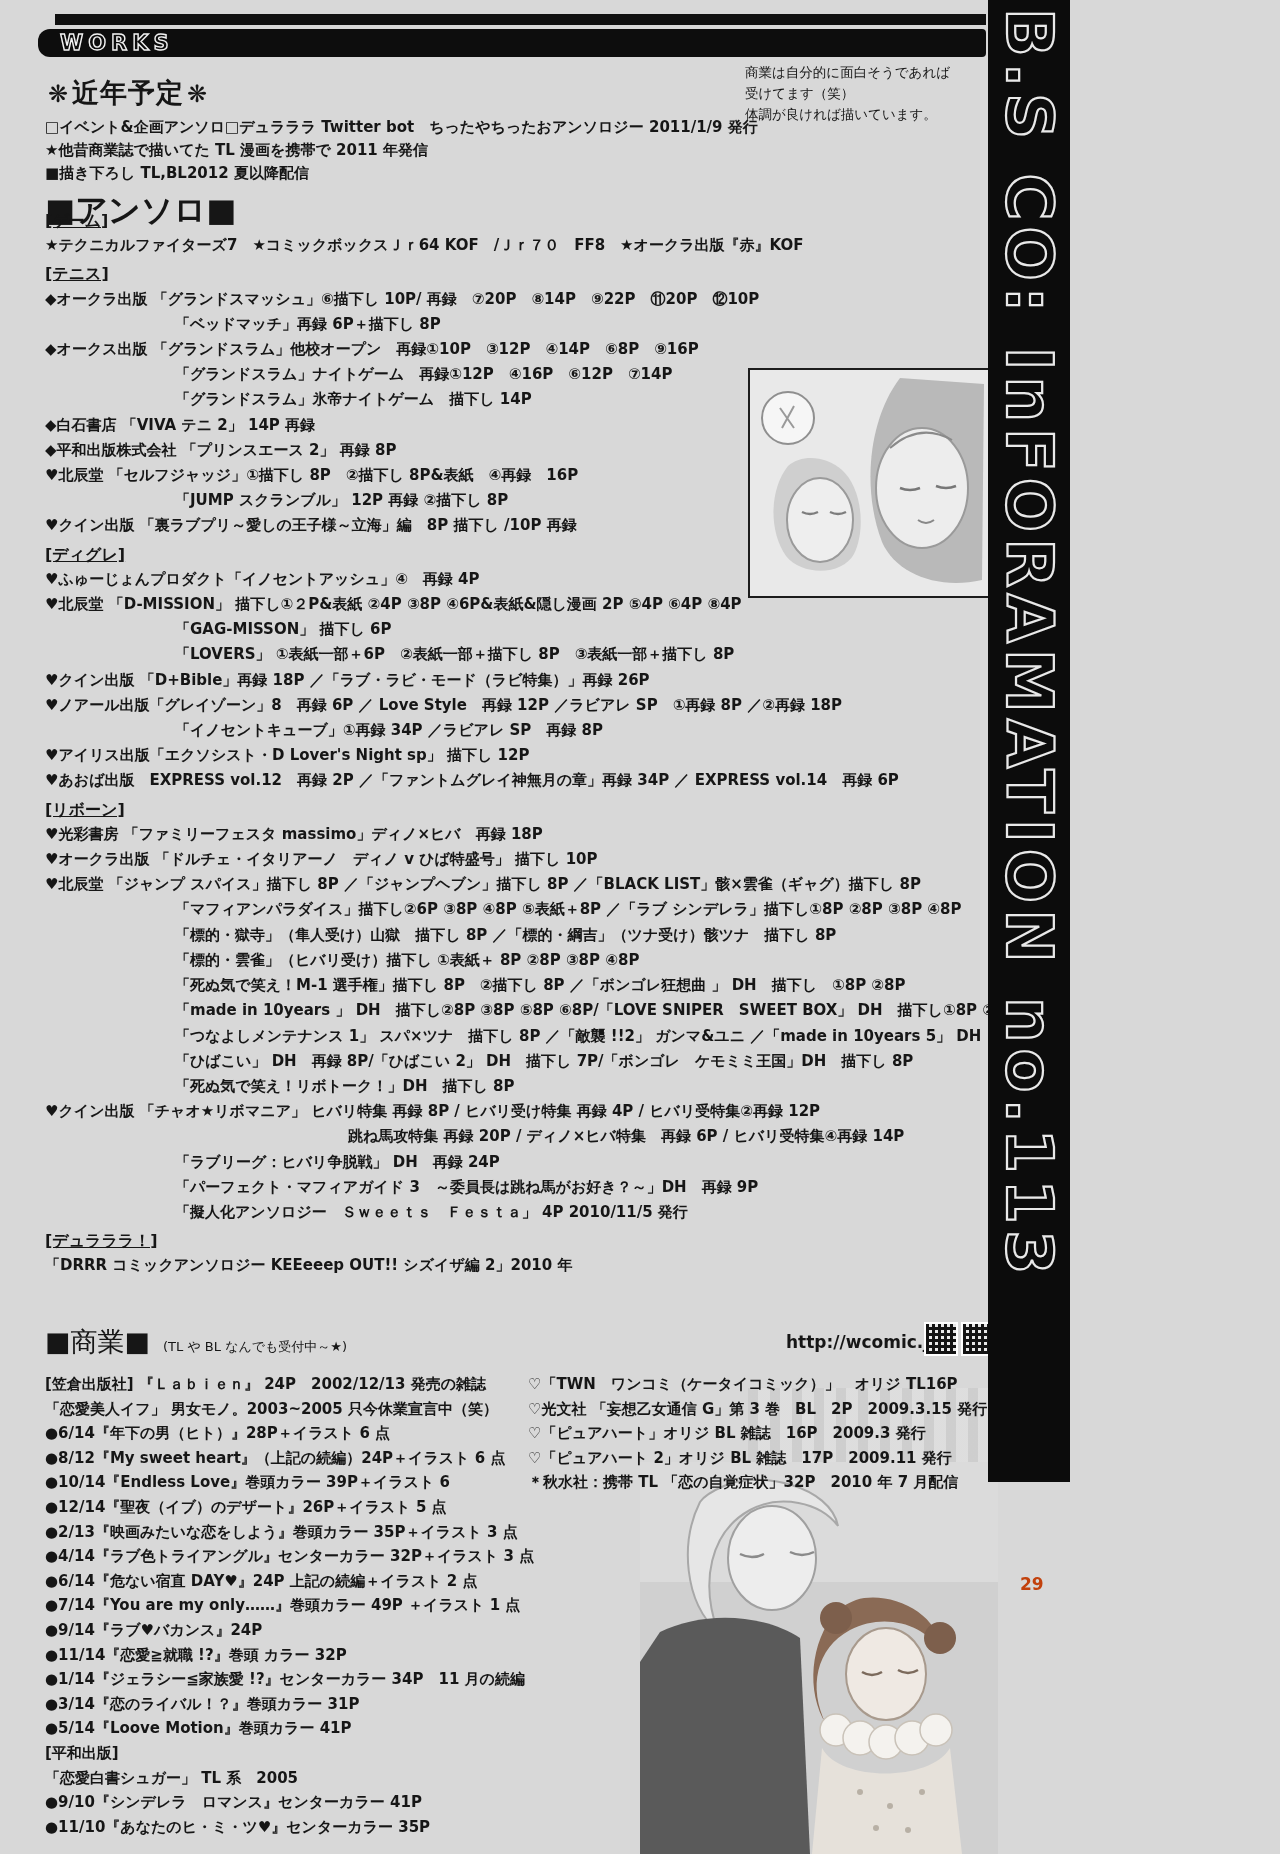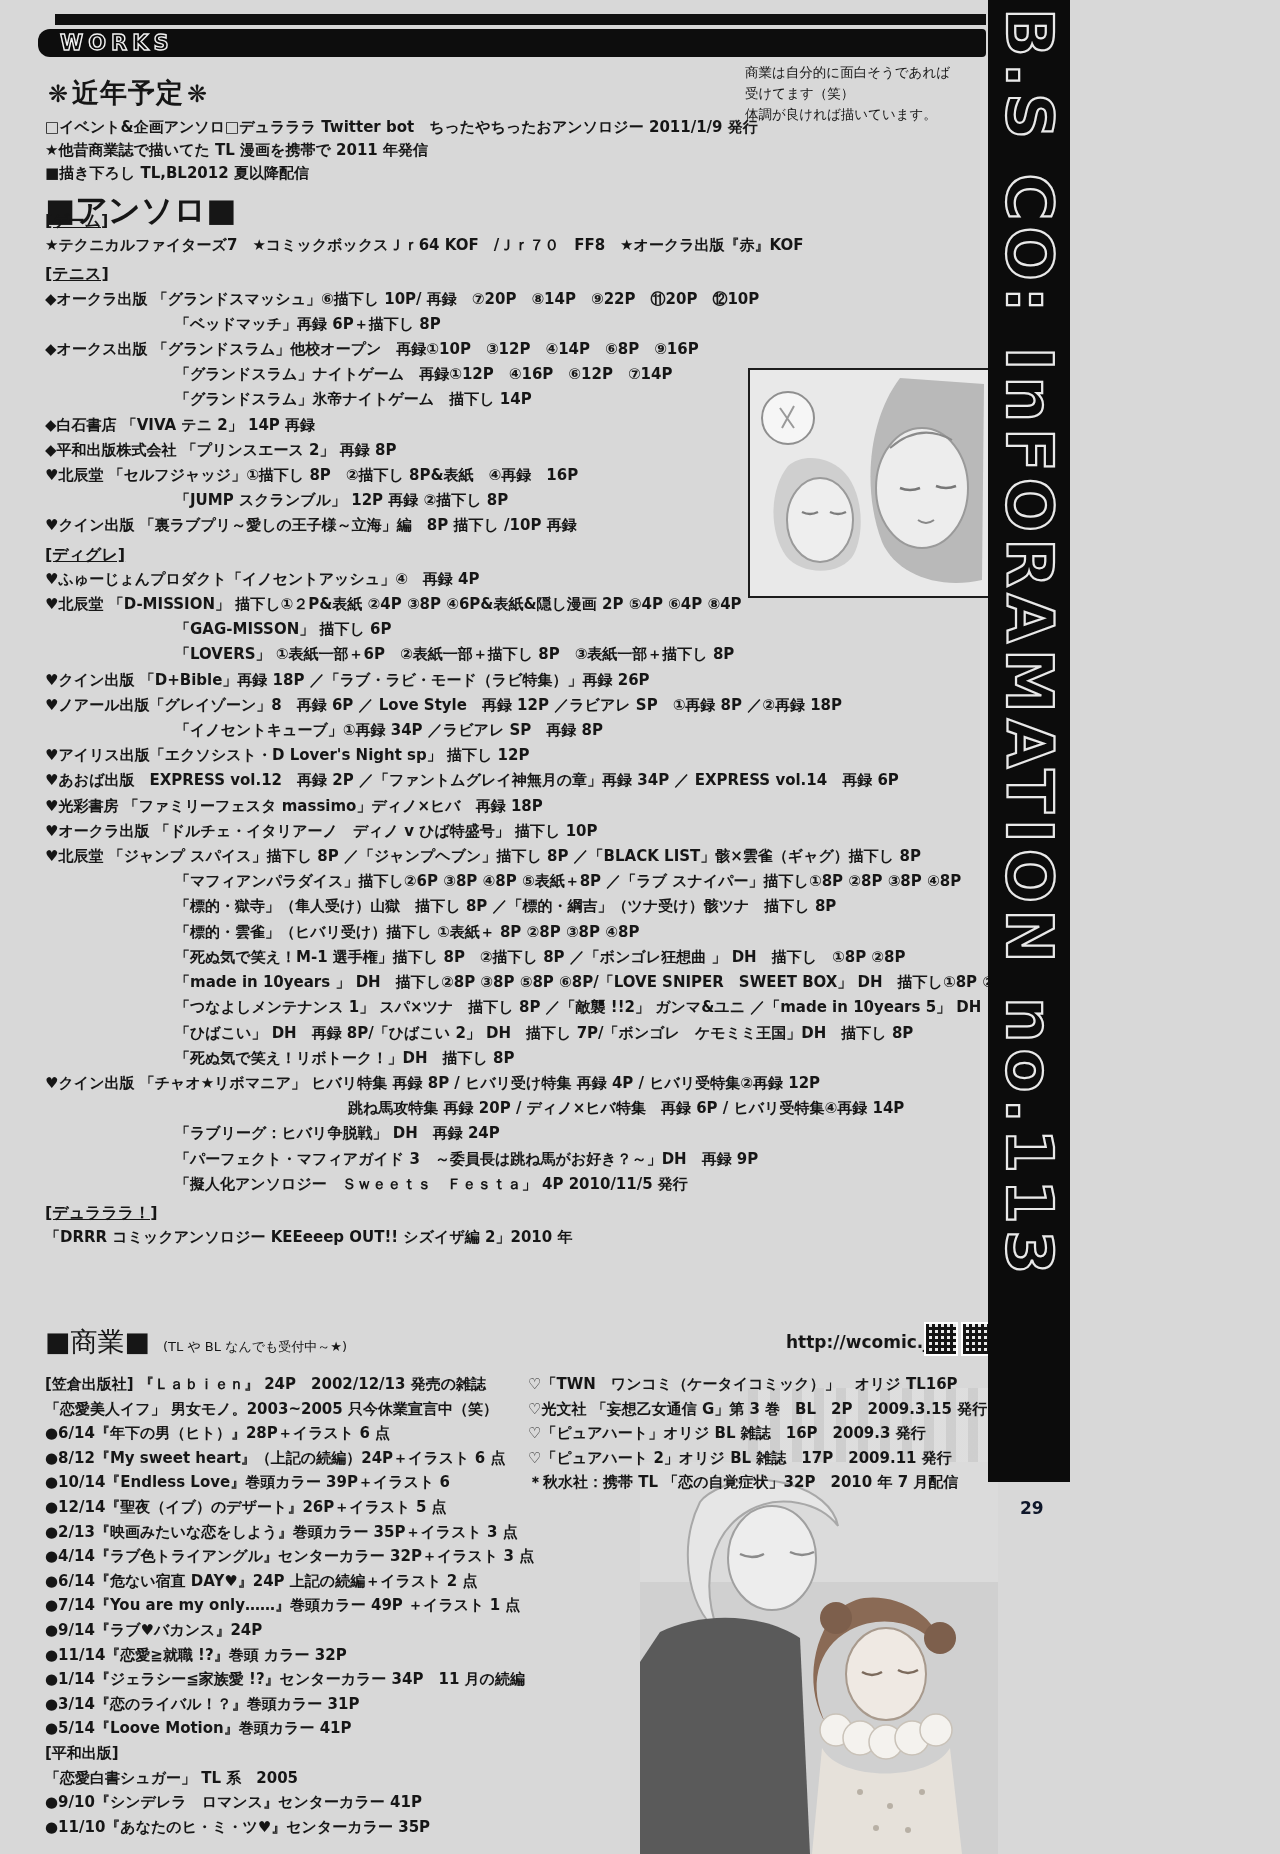--- a/index.html
+++ b/index.html
@@ -62,21 +62,21 @@
   
   .banner {
     position:absolute; left:988px; top:0; width:82px; height:1482px;
     background:#0c0c0c; z-index:4; display:flex; justify-content:center;
   }
   .banner-text {
     writing-mode:vertical-rl; text-orientation:sideways;
     font-size:64px; font-weight:bold; letter-spacing:6px; padding-top:8px;
     color:#0c0c0c; -webkit-text-stroke:2.2px #e9e9e9; white-space:nowrap;
   }
-  .page-num { position:absolute; left:1020px; top:1498px; font-size:17px; font-weight:bold; color:#0f172a; z-index:5; }
+  .page-num { position:absolute; left:1020px; top:1574px; font-size:17px; font-weight:bold; color:#c2410c; z-index:5; }
 </style>
 </head>
 <body>
 
 <div class="page">
 
   <div class="top-strip"></div>
 
   <div class="works-bar">
     <span class="works-text">WORKS</span>
@@ -117,24 +117,25 @@
       <div class="glabel">[ディグレ]</div>
       <div class="aline">♥ふゅーじょんプロダクト「イノセントアッシュ」④　再録 4P</div>
       <div class="aline">♥北辰堂 「D-MISSION」 描下し①２P&amp;表紙 ②4P ③8P ④6P&amp;表紙&amp;隠し漫画 2P ⑤4P ⑥4P ⑧4P</div>
       <div class="aline ind1">「GAG-MISSON」 描下し 6P</div>
       <div class="aline ind1">「LOVERS」 ①表紙一部＋6P　②表紙一部＋描下し 8P　③表紙一部＋描下し 8P</div>
       <div class="aline">♥クイン出版 「D+Bible」再録 18P ／「ラブ・ラビ・モード（ラビ特集）」再録 26P</div>
       <div class="aline">♥ノアール出版「グレイゾーン」8　再録 6P ／ Love Style　再録 12P ／ラビアレ SP　①再録 8P ／②再録 18P</div>
       <div class="aline ind1">「イノセントキューブ」①再録 34P ／ラビアレ SP　再録 8P</div>
       <div class="aline">♥アイリス出版「エクソシスト・D Lover's Night sp」 描下し 12P</div>
       <div class="aline">♥あおば出版　EXPRESS vol.12　再録 2P ／「ファントムグレイ神無月の章」再録 34P ／ EXPRESS vol.14　再録 6P</div>
+      <div class="glabel">[リボーン]</div>
       <div class="aline">♥光彩書房 「ファミリーフェスタ massimo」ディノ×ヒバ　再録 18P</div>
       <div class="aline">♥オークラ出版 「ドルチェ・イタリアーノ　ディノ v ひば特盛号」 描下し 10P</div>
       <div class="aline">♥北辰堂 「ジャンプ スパイス」描下し 8P ／「ジャンプヘブン」描下し 8P ／「BLACK LIST」骸×雲雀（ギャグ）描下し 8P</div>
-      <div class="aline ind1">「マフィアンパラダイス」描下し②6P ③8P ④8P ⑤表紙＋8P ／「ラブ スナイパー」描下し①8P ②8P ③8P ④8P</div>
+      <div class="aline ind1">「マフィアンパラダイス」描下し②6P ③8P ④8P ⑤表紙＋8P ／「ラブ シンデレラ」描下し①8P ②8P ③8P ④8P</div>
       <div class="aline ind1">「標的・獄寺」（隼人受け）山獄　描下し 8P ／「標的・綱吉」（ツナ受け）骸ツナ　描下し 8P</div>
       <div class="aline ind1">「標的・雲雀」（ヒバリ受け）描下し ①表紙＋ 8P ②8P ③8P ④8P</div>
       <div class="aline ind1">「死ぬ気で笑え！M-1 選手権」描下し 8P　②描下し 8P ／「ボンゴレ狂想曲 」 DH　描下し　①8P ②8P</div>
       <div class="aline ind1">「made in 10years 」 DH　描下し②8P ③8P ⑤8P ⑥8P/「LOVE SNIPER　SWEET BOX」 DH　描下し①8P ②8P</div>
       <div class="aline ind1">「つなよしメンテナンス 1」 スパ×ツナ　描下し 8P ／「敵襲 !!2」 ガンマ&amp;ユニ ／「made in 10years 5」 DH　描下し 8P</div>
       <div class="aline ind1">「ひばこい」 DH　再録 8P/「ひばこい 2」 DH　描下し 7P/「ボンゴレ　ケモミミ王国」DH　描下し 8P</div>
       <div class="aline ind1">「死ぬ気で笑え！リボトーク！」DH　描下し 8P</div>
       <div class="aline">♥クイン出版 「チャオ★リボマニア」 ヒバリ特集 再録 8P / ヒバリ受け特集 再録 4P / ヒバリ受特集②再録 12P</div>
       <div class="aline ind2">跳ね馬攻特集 再録 20P / ディノ×ヒバ特集　再録 6P / ヒバリ受特集④再録 14P</div>
       <div class="aline ind1">「ラブリーグ：ヒバリ争脱戦」 DH　再録 24P</div>

